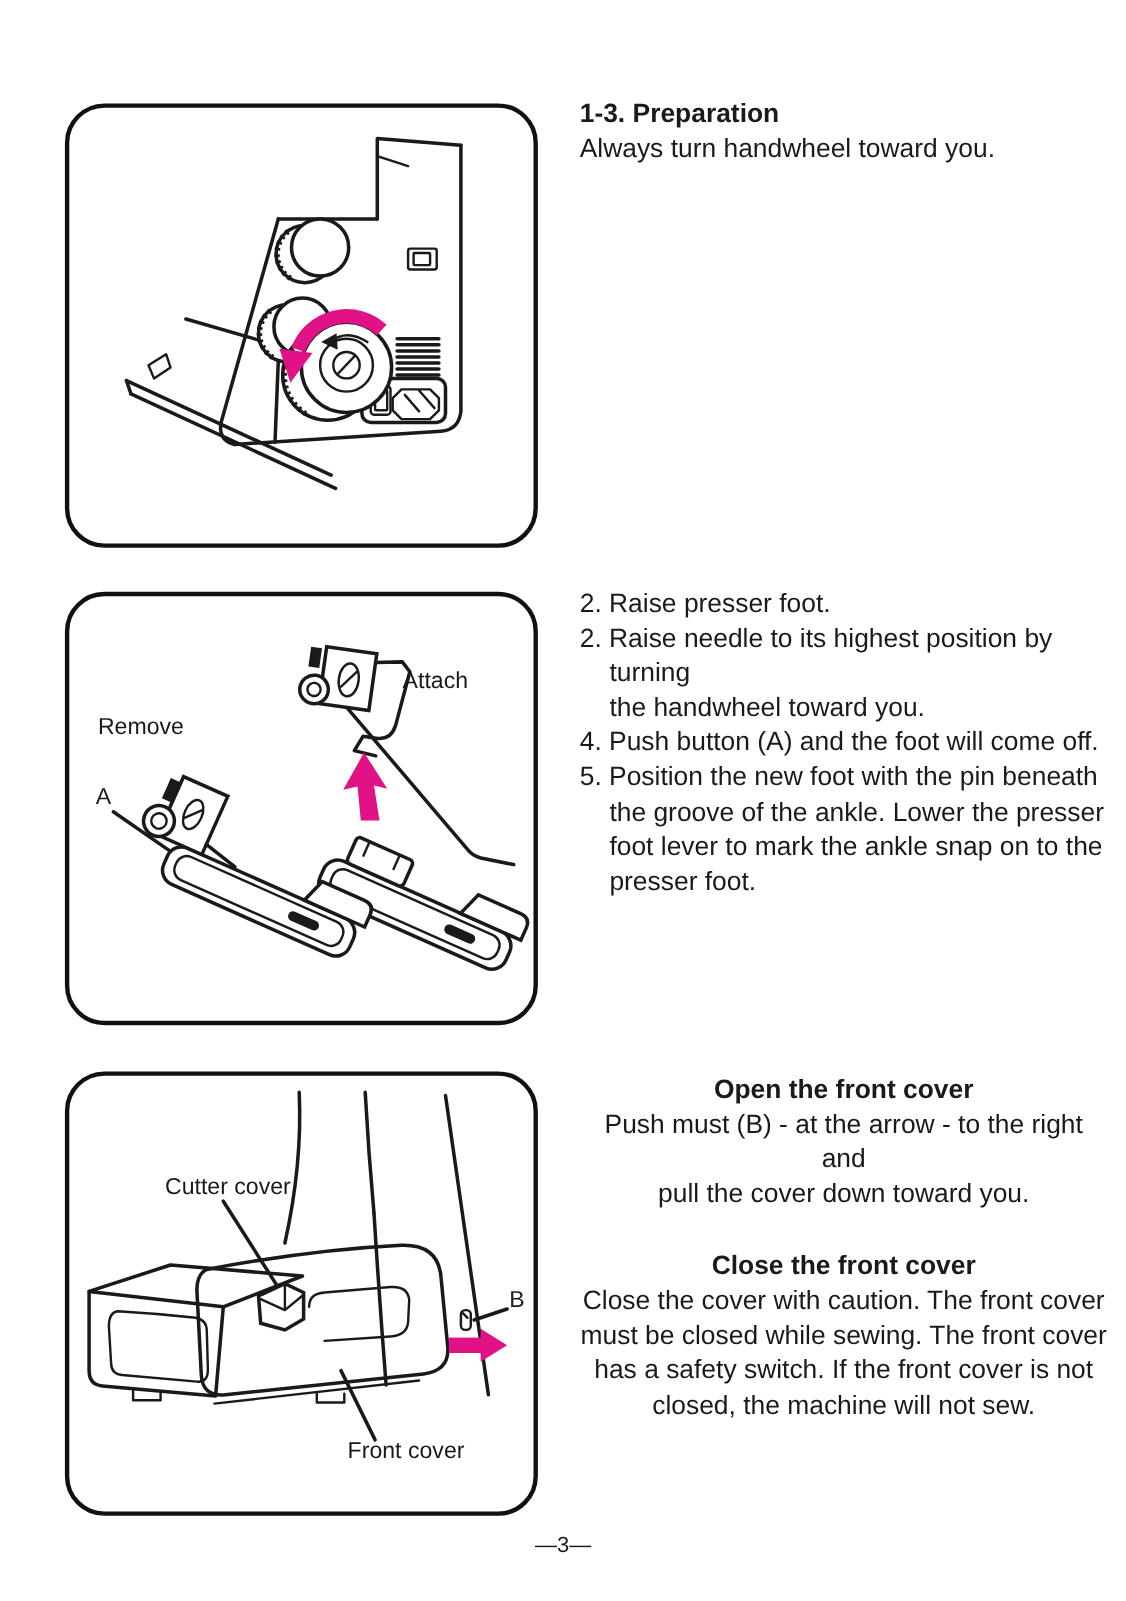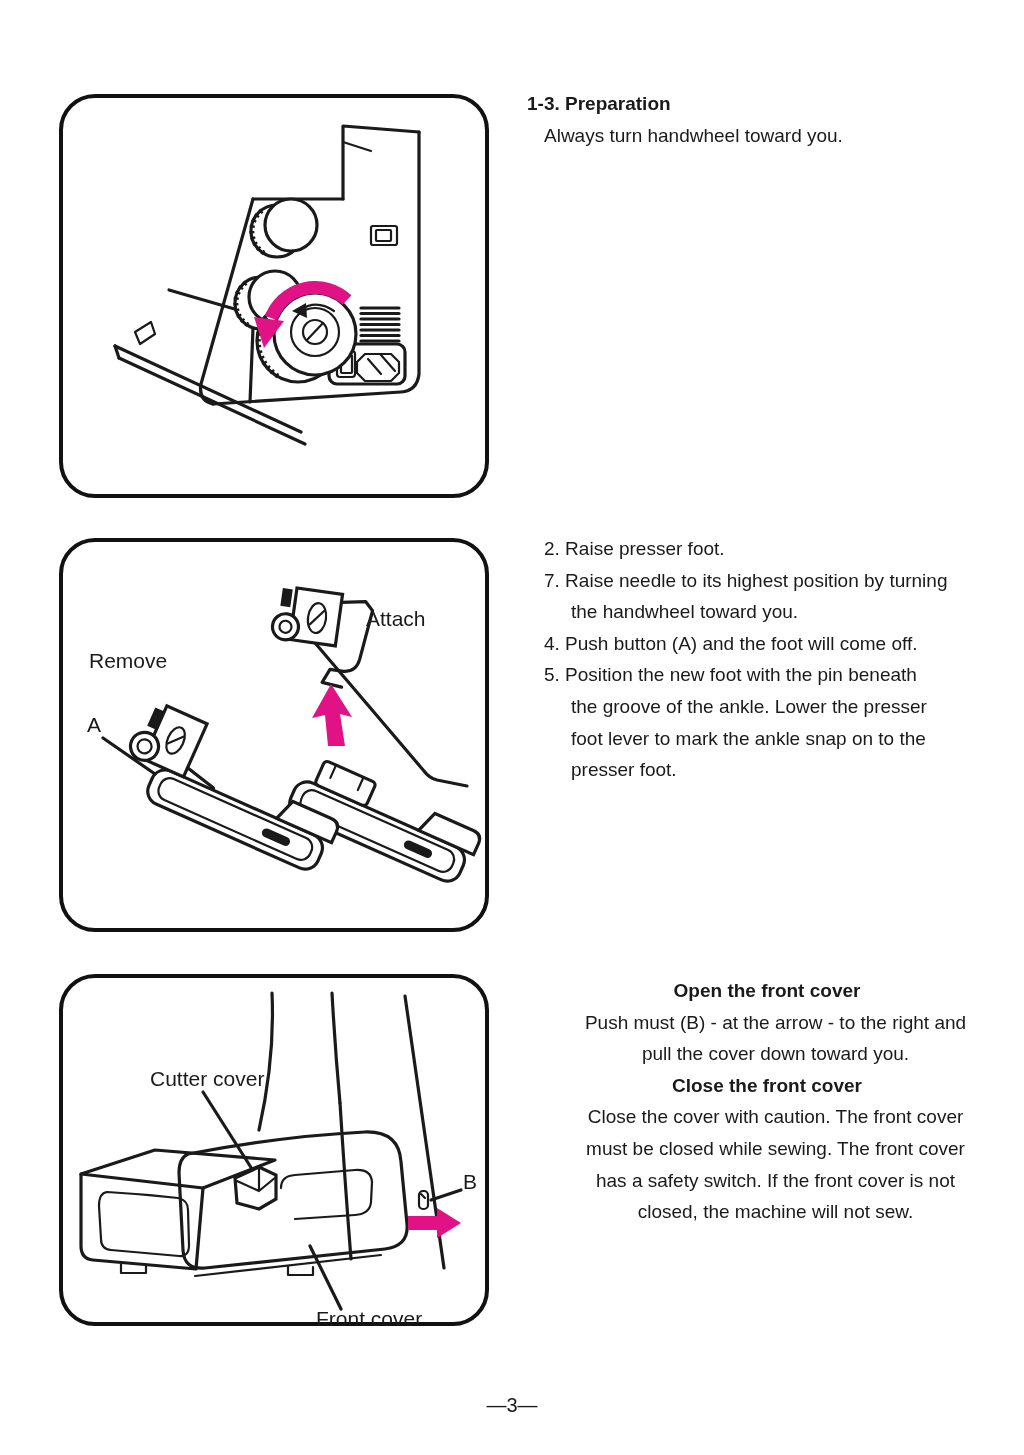--- a/index.html
+++ b/index.html
@@ -7,35 +7,35 @@
     width:1024px;height:1455px;position:relative;background:#ffffff;
     font-family:"Liberation Sans", sans-serif;color:#1a1a1a;
     -webkit-font-smoothing:antialiased;overflow:hidden;
   }
   .fig-box{
     position:absolute;left:59px;width:430px;background:#fff;
     border:4px solid #111;border-radius:36px;box-sizing:border-box;
   }
   #box-handwheel{top:94px;height:404px;}
   #box-presser{top:538px;height:394px;}
-  #box-cover{top:974px;height:352px;}
+  #box-cover{top:974px;height:404px;}
   .fig-box svg{position:absolute;left:0;top:0;}
   .fig-label{
     position:absolute;font-size:21px;line-height:22px;color:#1a1a1a;white-space:nowrap;text-align:right;
   }
   .txt{
-    position:absolute;left:527px;width:480px;font-size:19px;line-height:31.6px;
+    position:absolute;left:527px;width:480px;font-size:24px;line-height:31.6px;
   }
   .hd{font-weight:bold;}
-  .body-text,.step{white-space:pre-line;margin-left:17px;}
+  .body-text,.step{white-space:pre-line;}
   .step{padding-left:27px;text-indent:-27px;}
   #sec-preparation{top:88px;}
   #sec-presser{top:533px;}
   #sec-cover{top:975px;text-align:center;}
-  .close-gap{}
+  .close-gap{margin-top:34px;}
   #page-number{
     position:absolute;left:0;right:0;top:1394px;text-align:center;
     font-size:20px;color:#1a1a1a;
   }
   .ln{fill:none;stroke:#1a1a1a;stroke-width:3.2;stroke-linecap:round;stroke-linejoin:round;}
   .ln2{fill:none;stroke:#1a1a1a;stroke-width:2.2;stroke-linecap:round;stroke-linejoin:round;}
   .wh{fill:#ffffff;stroke:#1a1a1a;stroke-width:3.2;}
   .dk{fill:#1a1a1a;stroke:none;}
   .hatch{fill:none;stroke:#1a1a1a;stroke-width:5;stroke-dasharray:2.5 3.4;}
 </style>
@@ -203,21 +203,21 @@
   <span class="fig-label" style="left:241px;top:330px;margin-left:12px;">Front cover</span>
 </div>
 
 <div class="txt" id="sec-preparation">
   <div class="hd">1-3. Preparation</div>
   <div class="body-text">Always turn handwheel toward you.</div>
 </div>
 
 <div class="txt" id="sec-presser">
   <div class="step">2. Raise presser foot.</div>
-  <div class="step">7. Raise needle to its highest position by turning
+  <div class="step">2. Raise needle to its highest position by turning
 the handwheel toward you.</div>
   <div class="step">4. Push button (A) and the foot will come off.</div>
   <div class="step">5. Position the new foot with the pin beneath
 the groove of the ankle. Lower the presser
 foot lever to mark the ankle snap on to the
 presser foot.</div>
 </div>
 
 <div class="txt" id="sec-cover">
   <div class="hd">Open the front cover</div>

